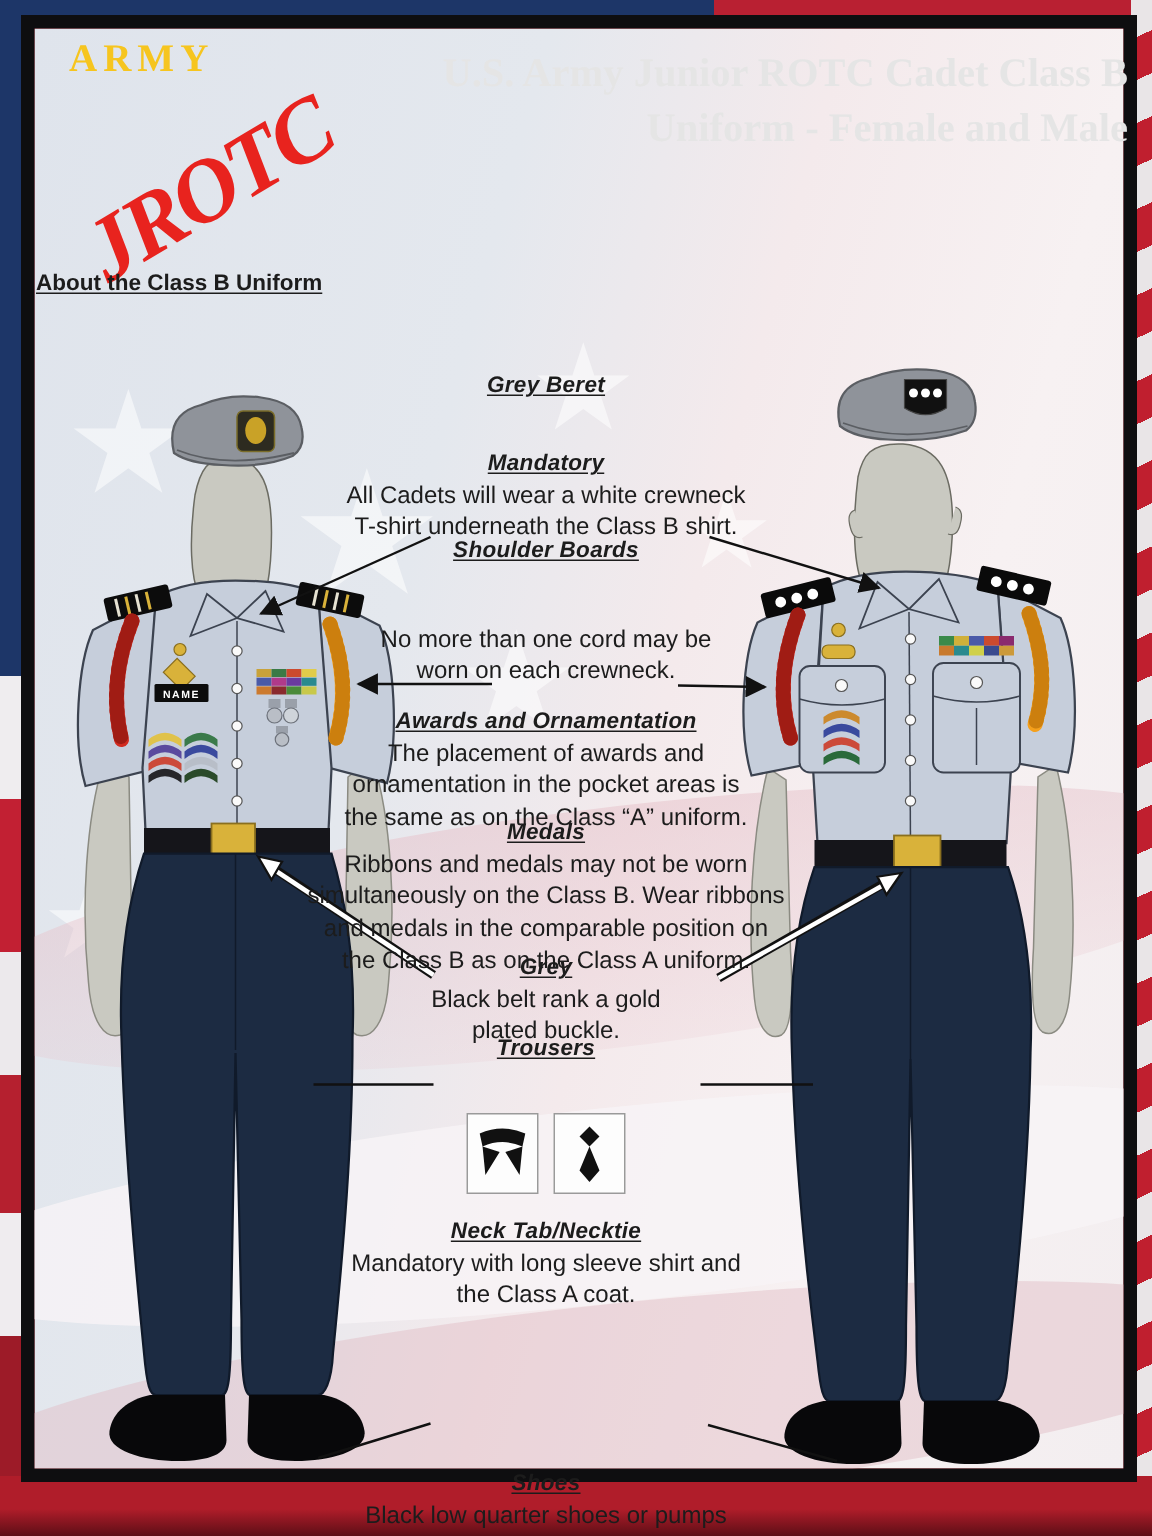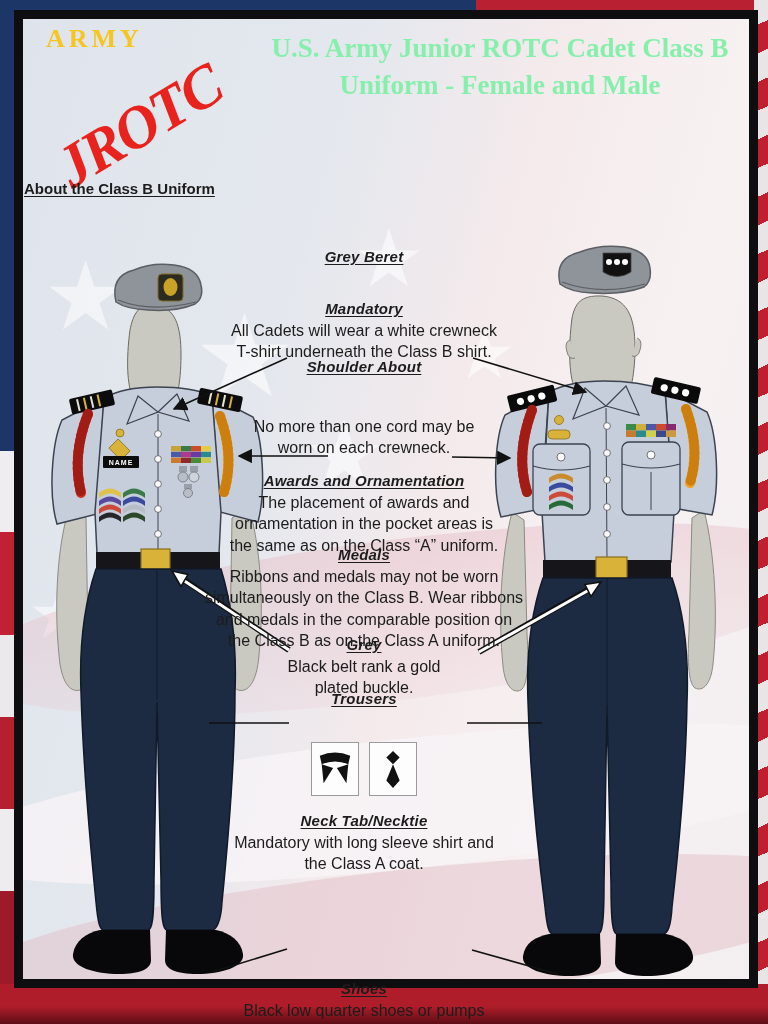--- a/index.html
+++ b/index.html
@@ -30,22 +30,22 @@
   .band2{top:720px;left:-80px;width:920px;height:130px;transform:rotate(-6deg);
     background:rgba(248,244,246,.8);}
   .band3{top:850px;left:-60px;width:900px;height:130px;transform:rotate(-6deg);
     background:rgba(225,186,196,.45);}
   .star{position:absolute;color:rgba(255,255,255,.55);font-family:"DejaVu Sans",sans-serif;line-height:1;}
   
   .logo-army{position:absolute;left:36px;top:24px;
     font:700 26px "Liberation Serif",serif;color:#f6c51f;letter-spacing:4px;margin-left:10px;}
   .logo-jrotc{position:absolute;left:62px;top:138px;transform:rotate(-31deg);transform-origin:0 50%;
     font:italic 700 60px "Liberation Serif",serif;color:#e8231e;letter-spacing:-2px;}
-  .title{position:absolute;left:248px;right:16px;top:30px;text-align:center;
-    font:700 27px/37px "Liberation Serif",serif;color:#86efac;}
+  .title{position:absolute;left:248px;right:16px;top:30px;text-align:right;
+    font:700 27px/37px "Liberation Serif",serif;color:#e5e5e5;}
   
   .about{position:absolute;left:24px;top:180px;width:706px;color:#1c1c1c;}
   .about h3{margin:0 0 4px 0;font-size:15px;text-decoration:underline;text-underline-offset:2px;}
   .about p{margin:0;font-size:13.5px;line-height:1.45;white-space:pre-line;}
   
   .callout{position:absolute;left:191px;width:346px;text-align:center;color:#1c1c1c;}
   .callout h4{margin:0 0 3px 0;font-size:15px;text-decoration:underline;text-underline-offset:2px;letter-spacing:.2px;font-style:italic;}
   .callout p{margin:0;font-size:16px;line-height:1.33;white-space:pre-line;}
   
   .tie-row{position:absolute;left:191px;width:346px;top:742px;display:flex;justify-content:center;gap:10px;}
@@ -343,21 +343,21 @@
 
 <div class="callout" style="top:248px">
   <h4>Grey Beret</h4>
 </div>
 <div class="callout" style="top:300px">
   <h4>Mandatory</h4>
   <p>All Cadets will wear a white crewneck
 T-shirt underneath the Class B shirt.</p>
 </div>
 <div class="callout" style="top:358px">
-  <h4>Shoulder About</h4>
+  <h4>Shoulder Boards</h4>
 </div>
 <div class="callout" style="top:416px">
   <p>No more than one cord may be
 worn on each crewneck.</p>
 </div>
 <div class="callout" style="top:472px">
   <h4>Awards and Ornamentation</h4>
   <p>The placement of awards and
 ornamentation in the pocket areas is
 the same as on the Class “A” uniform.</p>

